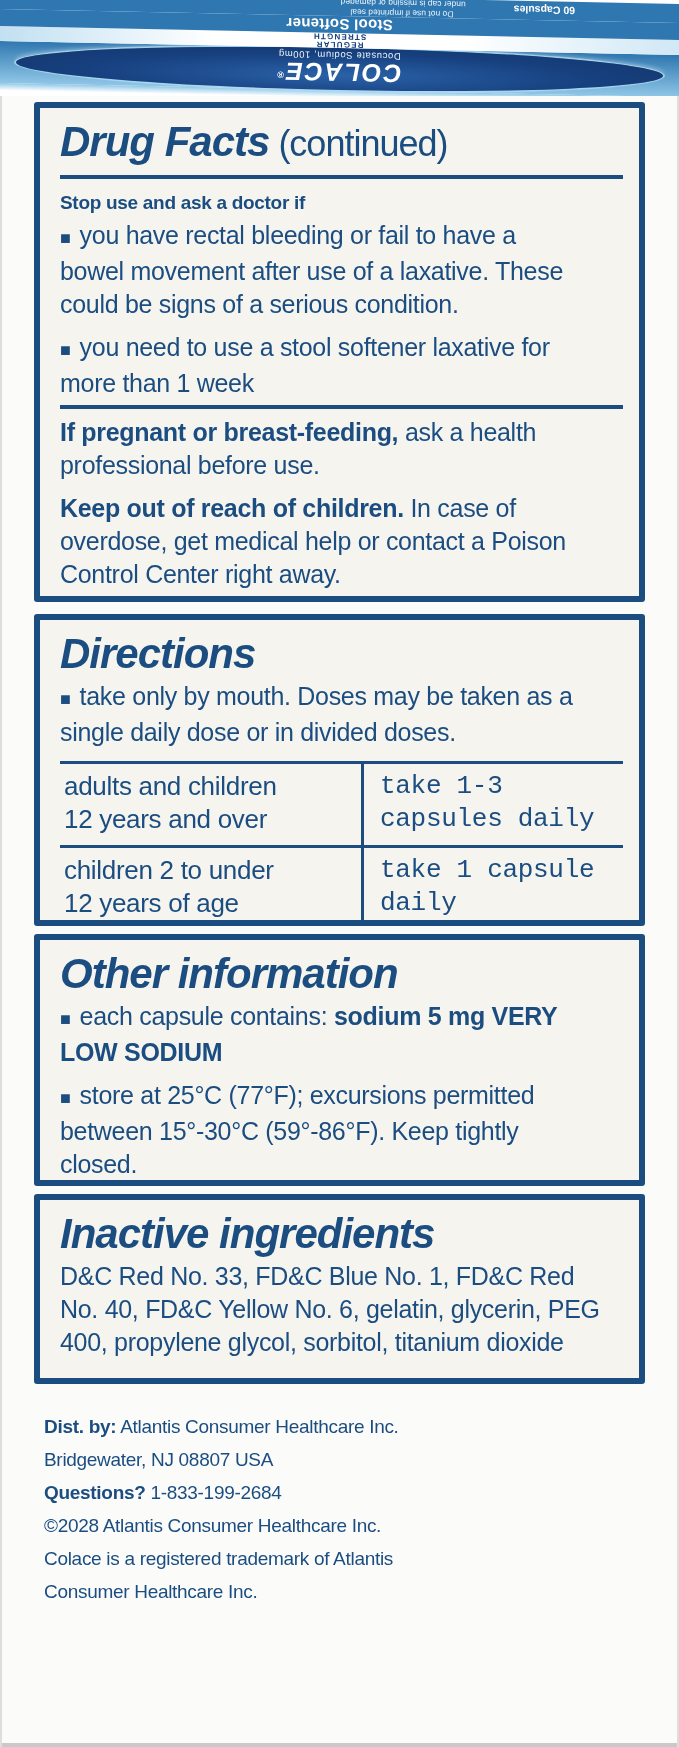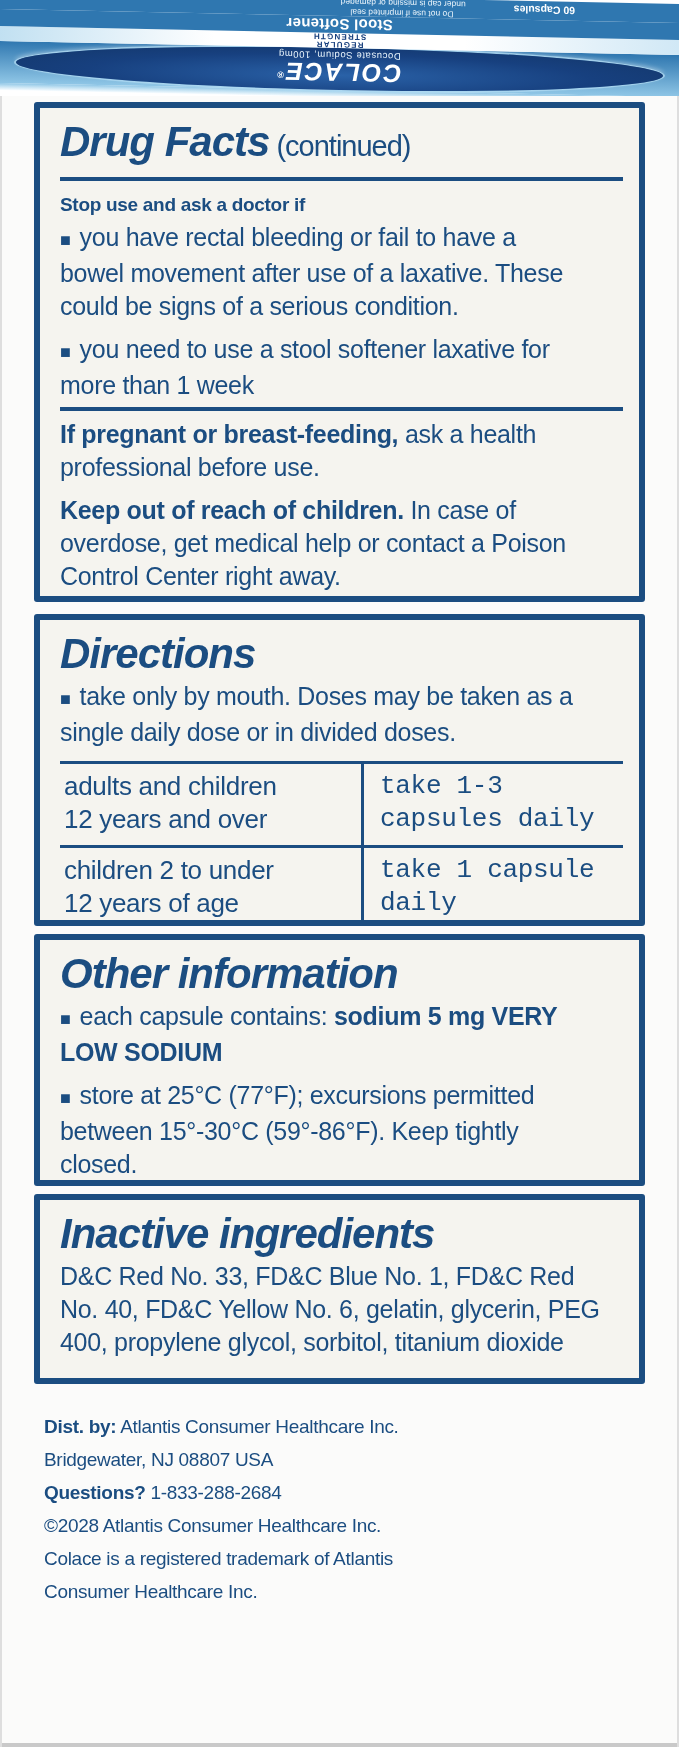--- a/index.html
+++ b/index.html
@@ -43,21 +43,21 @@
     background:#f5f4ef; box-sizing:border-box;
     padding:8px 16px 0 20px; overflow:hidden;
   }
   .p-drugfacts  { height:500px; margin-top:6px;  }
   .p-directions { height:312px; margin-top:12px; display:flex; flex-direction:column; }
   .p-other      { height:252px; margin-top:8px;  }
   .p-inactive   { height:190px; margin-top:8px;  }
 
   .h1 { font-size:42px; line-height:52px; letter-spacing:-1px; white-space:nowrap; }
   .h1 .ttl  { font-weight:bold; font-style:italic; }
-  .h1 .cont { font-weight:normal; font-style:normal; font-size:29px; }
+  .h1 .cont { font-weight:normal; font-style:normal; font-size:36px; }
 
   .rule { height:4px; background:#1b4d81; margin:5px 0 7px; }
 
   .bd { font-size:25px; line-height:33px; letter-spacing:-0.3px; margin:0; white-space:pre-line; }
   .bd + .bd { margin-top:10px; }
   .b  { font-weight:bold; }
   .sq { font-size:18px; margin-right:9px; }
   .subhead { font-size:19px; font-weight:bold; line-height:33px; letter-spacing:-0.3px; margin:0; }
 
   
@@ -151,19 +151,19 @@
   <section class="panel p-inactive">
     <div class="h1"><span class="ttl">Inactive ingredients</span></div>
     <p class="bd">D&amp;C Red No. 33, FD&amp;C Blue No. 1, FD&amp;C Red
 No. 40, FD&amp;C Yellow No. 6, gelatin, glycerin, PEG
 400, propylene glycol, sorbitol, titanium dioxide</p>
   </section>
 
   <div class="footer">
     <p><span class="b">Dist. by:</span><span> Atlantis Consumer Healthcare Inc.
 Bridgewater, NJ 08807 USA</span></p>
-    <p><span class="b">Questions?</span><span> 1-833-288-2684</span></p>
+    <p><span class="b">Questions?</span><span> 1-833-199-2684</span></p>
     <p>©2028 Atlantis Consumer Healthcare Inc.
 Colace is a registered trademark of Atlantis
 Consumer Healthcare Inc.</p>
   </div>
 
 </div>
 
 </body></html>

